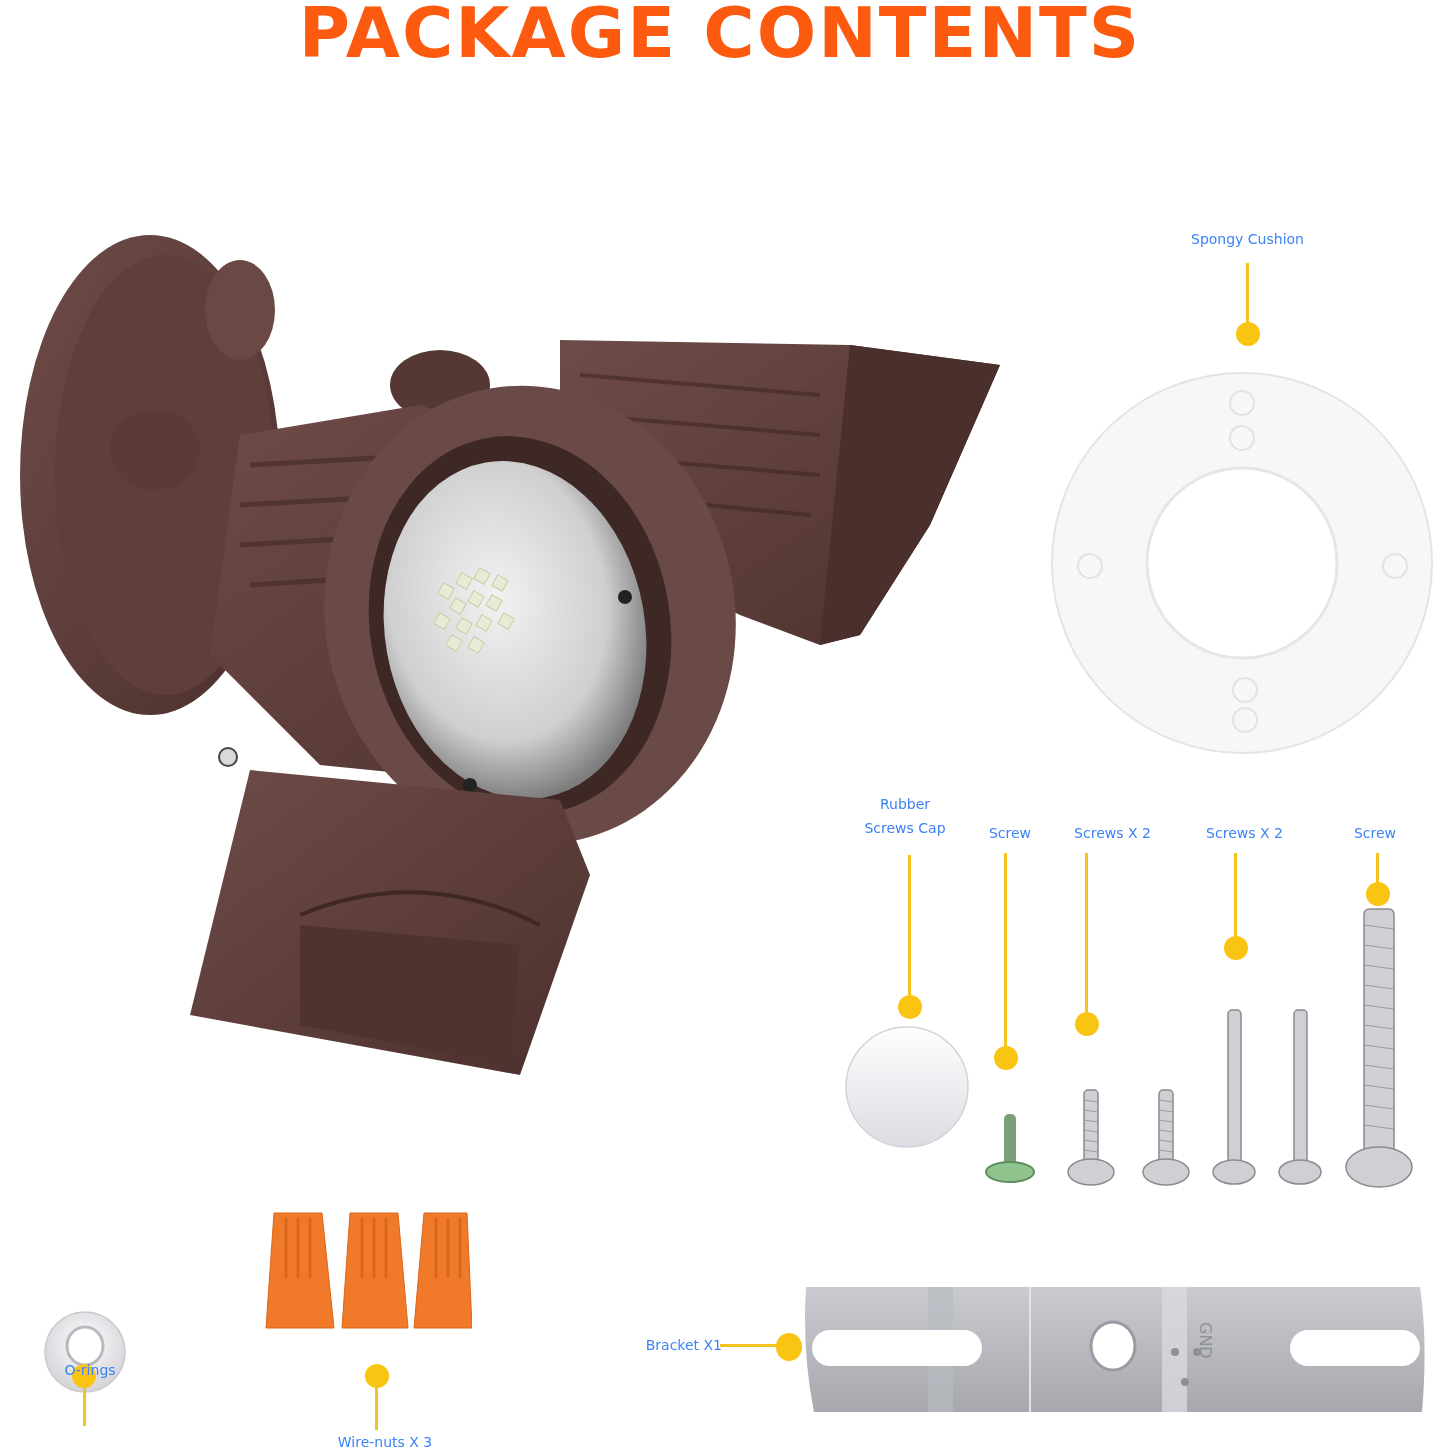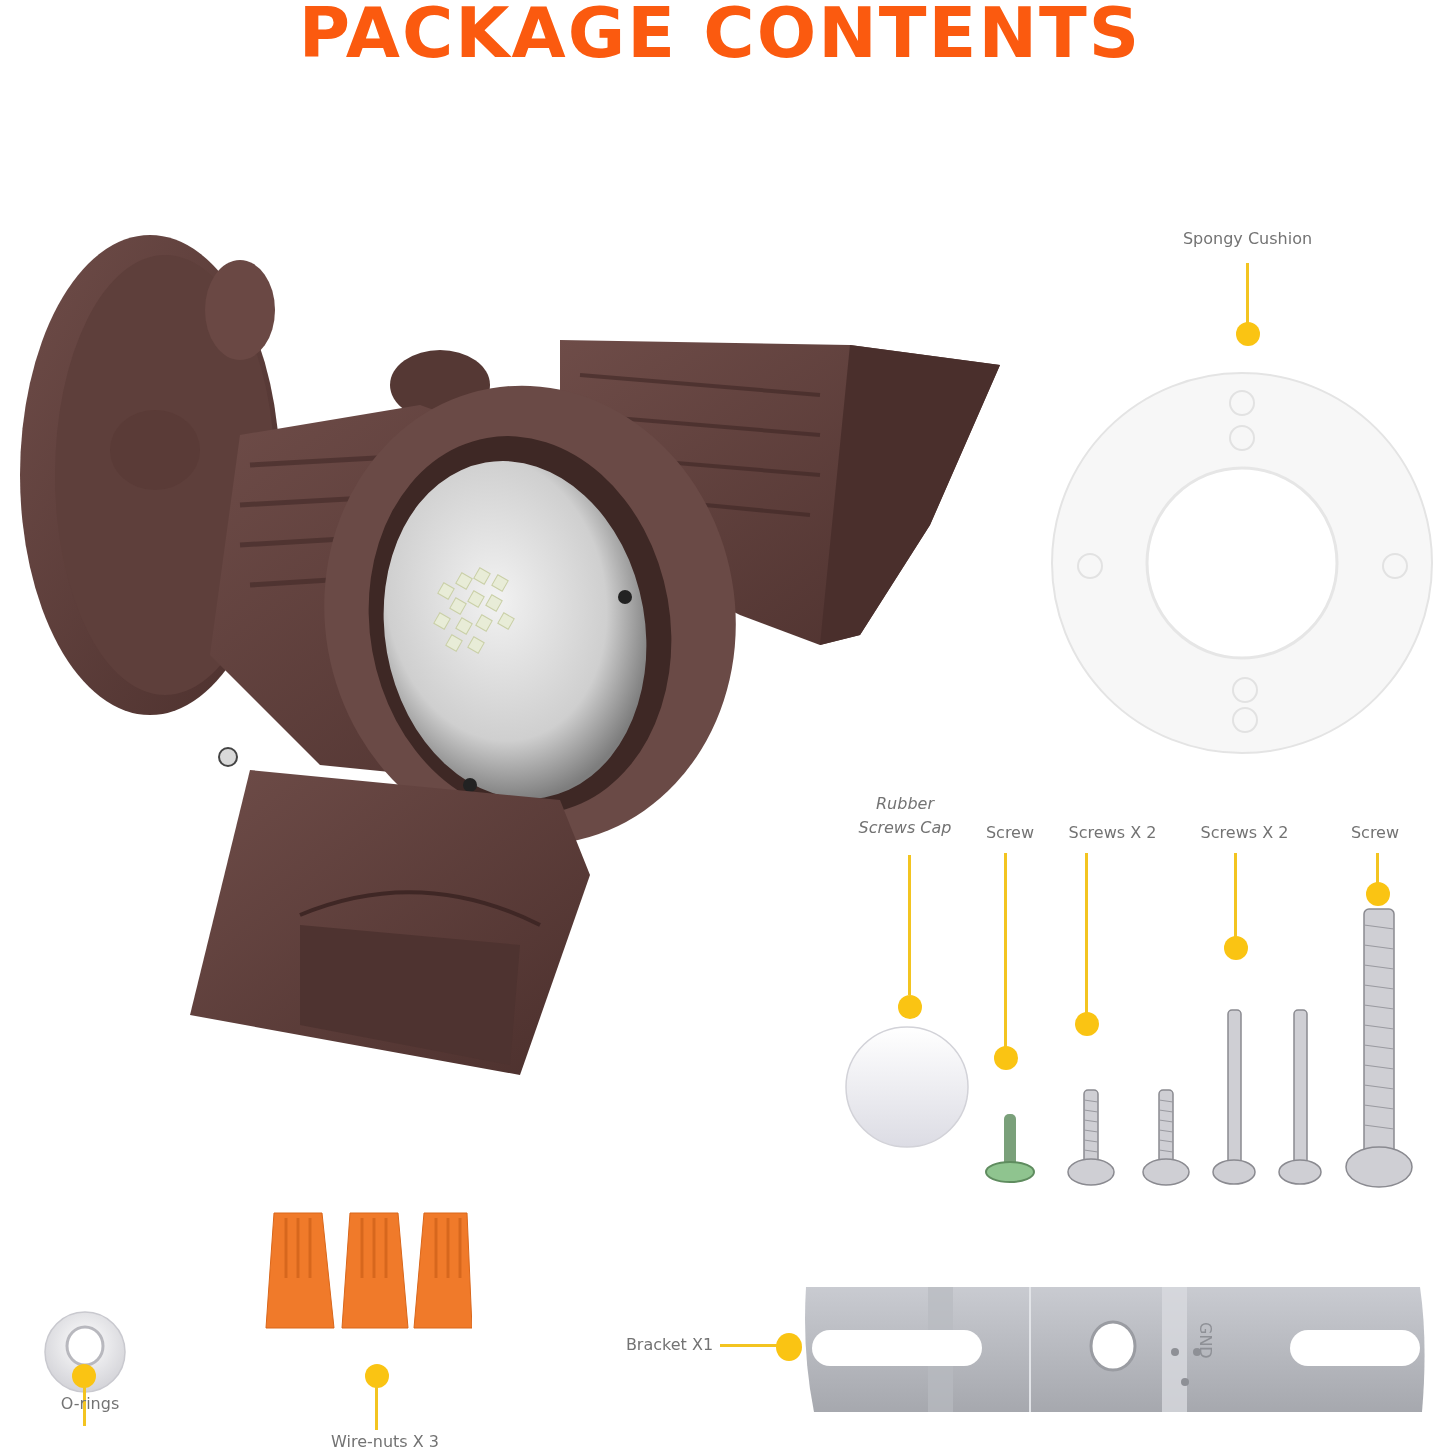--- a/index.html
+++ b/index.html
@@ -1,19 +1,19 @@
 <!DOCTYPE html>
 <html><head>
 <meta charset="utf-8">
 <style>
   html,body{margin:0;padding:0;background:#fff;}
   body{width:1440px;height:1452px;position:relative;overflow:hidden;font-family:"DejaVu Sans","Liberation Sans",sans-serif;}
   .abs{position:absolute;}
   .title{left:0;top:-8px;width:1440px;text-align:center;font-family:"DejaVu Sans",sans-serif;font-weight:bold;font-size:70px;letter-spacing:2px;color:#fb5a0f;line-height:82px;}
-  .lbl{position:absolute;font-size:16px;color:#737373;font-family:"DejaVu Sans","Liberation Sans",sans-serif;text-align:center;line-height:24px;white-space:nowrap;}
+  .lbl{position:absolute;font-size:14px;color:#3b82f6;font-family:"DejaVu Sans","Liberation Sans",sans-serif;text-align:center;line-height:24px;white-space:nowrap;}
   .line{position:absolute;background:#f3c420;width:3px;}
   .hline{position:absolute;background:#f3c420;height:3px;}
   .dot{position:absolute;width:24px;height:24px;border-radius:50%;background:#fac413;}
   svg{position:absolute;}
 </style>
 </head>
 <body>
 
 <div class="abs title">PACKAGE CONTENTS</div>
 
@@ -92,21 +92,21 @@
   <g fill="none" stroke="#e2e2e2" stroke-width="2">
     <circle cx="197" cy="35" r="12"></circle>
       <circle cx="197" cy="70" r="12"></circle>
     <circle cx="200" cy="322" r="12"></circle>
       <circle cx="200" cy="352" r="12"></circle>
     <circle cx="45" cy="198" r="12"></circle>
       <circle cx="350" cy="198" r="12"></circle>
   </g>
 </svg>
 
-<div class="lbl" style="left:845px;top:792px;width:120px;font-style:italic;">
+<div class="lbl" style="left:845px;top:792px;width:120px;">
   <div>Rubber</div>
   <div>Screws Cap</div>
 </div>
 <div class="line" style="left:908px;top:855px;height:140px;"></div>
 <div class="dot" style="left:898px;top:995px;"></div>
 <svg style="left:840px;top:1025px;" width="135" height="130" viewBox="0 0 135 130">
   <defs>
       <linearGradient id="cap" x1="0" y1="0" x2="0" y2="1">
         <stop offset="0" stop-color="#ffffff"></stop>
         <stop offset="1" stop-color="#dcdce4"></stop>
@@ -211,23 +211,23 @@
       <radialGradient id="oring" cx="50%" cy="40%" r="60%">
         <stop offset="0" stop-color="#ffffff"></stop>
         <stop offset="1" stop-color="#d3d3d8"></stop>
       </radialGradient>
     </defs>
   <circle cx="45" cy="42" r="40" fill="url(#oring)" stroke="#c9c9cf" stroke-width="1.5"></circle>
   <ellipse cx="45" cy="36" rx="18" ry="19" fill="#fff" stroke="#b8b8be" stroke-width="3"></ellipse>
 </svg>
 <div class="dot" style="left:72px;top:1364px;"></div>
 <div class="line" style="left:83px;top:1386px;height:40px;"></div>
-<div class="lbl" style="left:45px;top:1358px;width:90px;margin-top:34px;">O-rings</div>
-
-<div class="lbl" style="left:617px;top:1333px;width:105px;text-align:center;">Bracket X1</div>
+<div class="lbl" style="left:45px;top:1358px;width:90px;">O-rings</div>
+
+<div class="lbl" style="left:617px;top:1333px;width:105px;text-align:right;">Bracket X1</div>
 <div class="hline" style="left:720px;top:1344px;width:62px;"></div>
 <div class="dot" style="left:776px;top:1333px;width:26px;height:28px;"></div>
 <svg style="left:800px;top:1282px;" width="630" height="135" viewBox="0 0 630 135">
   <defs>
       <linearGradient id="brk" x1="0" y1="0" x2="0" y2="1">
         <stop offset="0" stop-color="#c9cbd1"></stop>
         <stop offset="1" stop-color="#a6a8ae"></stop>
       </linearGradient>
     </defs>
   <path d="M6 5 L620 5 Q628 60 622 130 L14 130 Q2 70 6 5 Z" fill="url(#brk)"></path>

